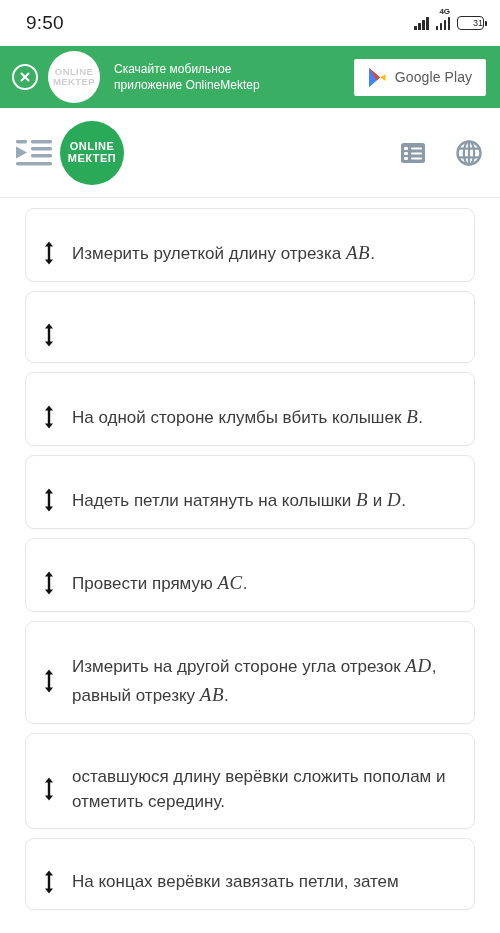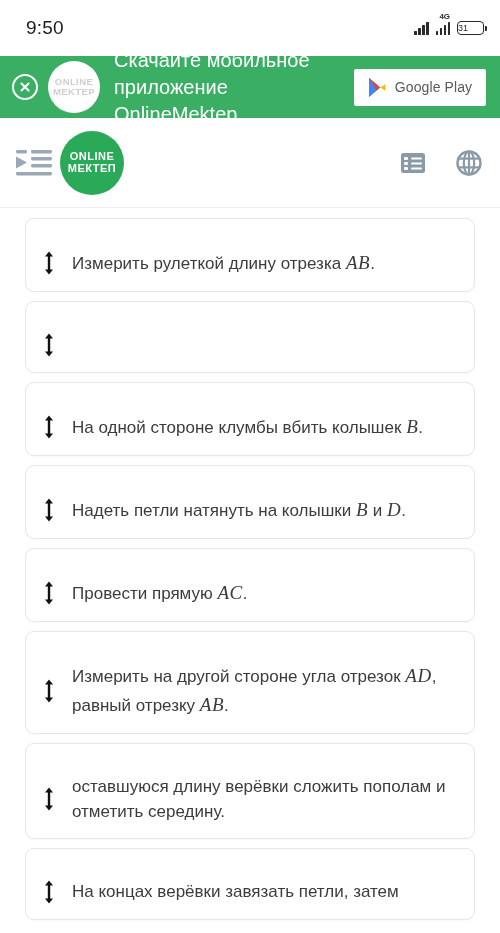--- a/index.html
+++ b/index.html
@@ -6,21 +6,21 @@
   html, body {
     width: 500px;
     height: 933px;
     overflow: hidden;
     background: #ffffff;
     font-family: "Liberation Sans", sans-serif;
   }
 
   
   .status-bar {
-    height: 56px;
+    height: 46px;
     background: #ffffff;
     display: flex;
     align-items: center;
     justify-content: space-between;
     padding: 0 16px 0 26px;
   }
   .status-time {
     font-size: 19px;
     color: #1c1c1c;
     letter-spacing: .2px;
@@ -43,21 +43,21 @@
     color: #2a2a2a;
     position: absolute;
     top: -9px;
     left: 4px;
     letter-spacing: -.3px;
   }
   .battery {
     width: 27px; height: 14px;
     border: 1.6px solid #2a2a2a;
     border-radius: 4px;
-    display: flex; align-items: center; justify-content: flex-start;
+    display: flex; align-items: center; justify-content: flex-end;
     position: relative;
   }
   .battery span { font-size: 9px; color: #2a2a2a; line-height: 1; }
   .battery::after {
     content: ""; position: absolute; right: -3.5px; top: 4px;
     width: 2px; height: 5px; background: #2a2a2a; border-radius: 0 1px 1px 0;
   }
 
   
   .promo {
@@ -97,21 +97,21 @@
   }
   .promo-logo b {
     font-size: 9.5px;
     color: #cfcfcf;
     letter-spacing: .4px;
     font-weight: 700;
   }
   .promo-text {
     margin-left: 14px;
     color: #ffffff;
-    font-size: 20px;
+    font-size: 12px;
     line-height: 1.35;
     flex: 1 1 auto;
   }
   .gp-btn {
     background: #ffffff;
     width: 132px;
     height: 37px;
     border-radius: 2px;
     display: flex; align-items: center; justify-content: center;
     gap: 8px;

